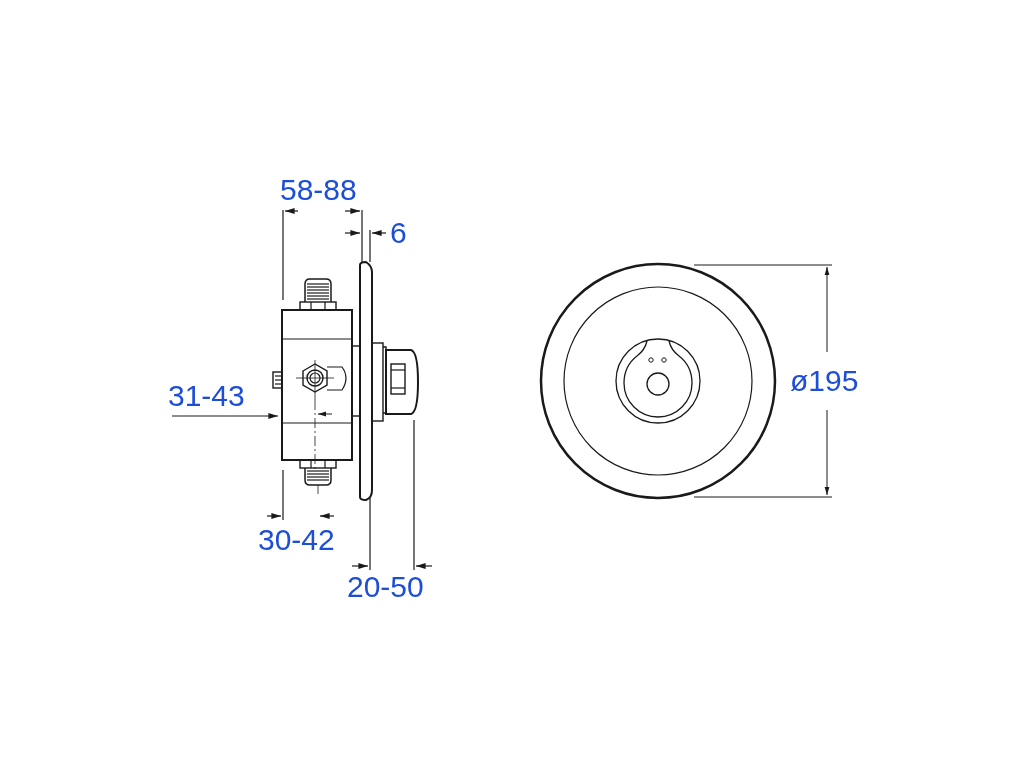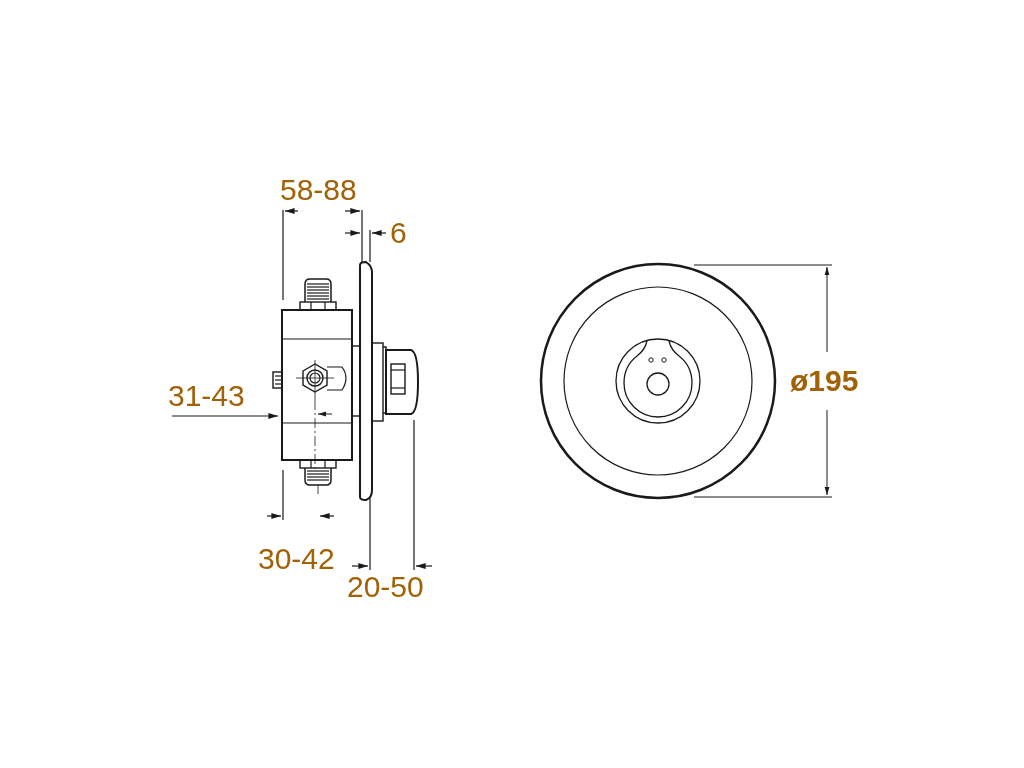--- a/index.html
+++ b/index.html
@@ -1,18 +1,18 @@
 <!DOCTYPE html>
 <html><head>
   <meta charset="utf-8">
   <style>
     html, body { margin: 0; padding: 0; background: #ffffff; }
     body { width: 1024px; height: 768px; position: relative; overflow: hidden; font-family: "Liberation Sans", sans-serif; }
     #drawing { position: absolute; left: 0; top: 0; }
-    .dim-label { position: absolute; font-family: "Liberation Sans", sans-serif; font-size: 30px; color: #a16207; line-height: 1; white-space: nowrap; }
+    .dim-label { position: absolute; font-family: "Liberation Sans", sans-serif; font-size: 30px; color: #1d4ed8; line-height: 1; white-space: nowrap; }
   </style>
 </head>
 <body>
 
 <svg id="drawing" width="1024" height="768" viewBox="0 0 1024 768" xmlns="http://www.w3.org/2000/svg">
   <defs>
     <marker id="arrow" viewBox="0 0 10 10" refX="10" refY="5" markerWidth="8" markerHeight="8" orient="auto-start-reverse">
       <path d="M0,2 L10,5 L0,8 z" fill="#1a1a1a"></path>
     </marker>
   </defs>
@@ -110,15 +110,15 @@
     <line x1="694" y1="265" x2="832" y2="265" stroke-width="1"></line>
     <line x1="694" y1="497" x2="832" y2="497" stroke-width="1"></line>
     <line x1="827" y1="352" x2="827" y2="267" stroke-width="1" marker-end="url(#arrow)"></line>
     <line x1="827" y1="410" x2="827" y2="495" stroke-width="1" marker-end="url(#arrow)"></line>
   </g>
 </svg>
 
 <div class="dim-label" style="left:280px; top:175px;">58-88</div>
 <div class="dim-label" style="left:390px; top:218px;">6</div>
 <div class="dim-label" style="left:168px; top:381px;">31-43</div>
-<div class="dim-label" style="left:258px; top:544px;">30-42</div>
+<div class="dim-label" style="left:258px; top:525px;">30-42</div>
 <div class="dim-label" style="left:347px; top:572px;">20-50</div>
-<div class="dim-label" style="left:790px; top:366px;font-weight:bold;">ø195</div>
+<div class="dim-label" style="left:790px; top:366px;">ø195</div>
 
 </body></html>

